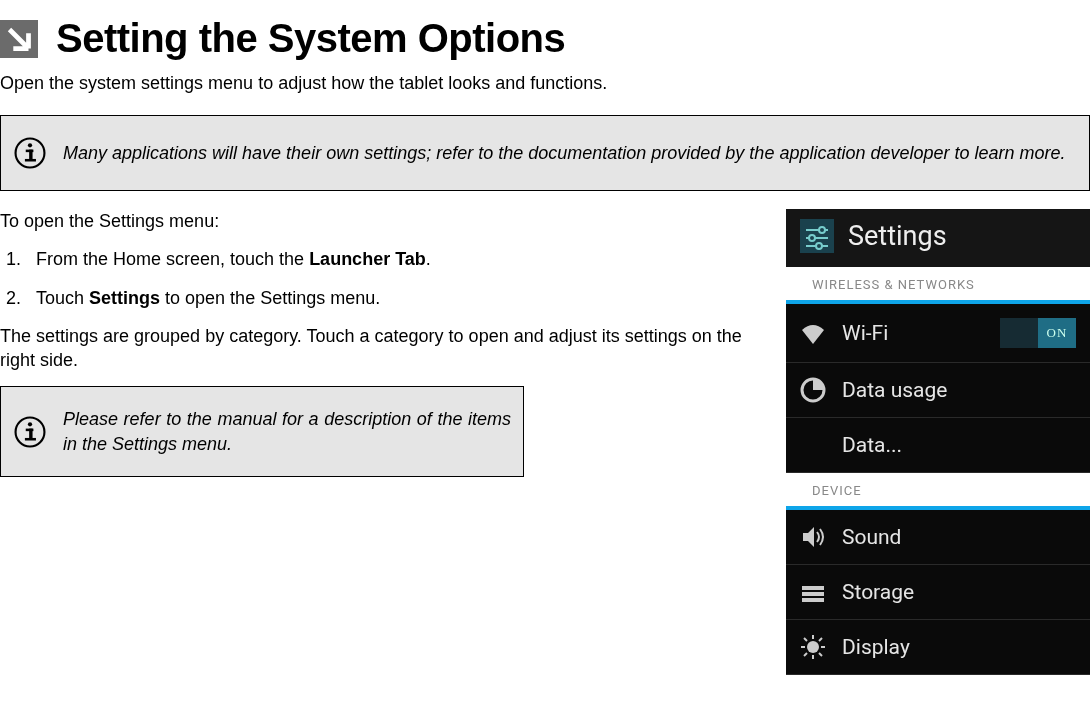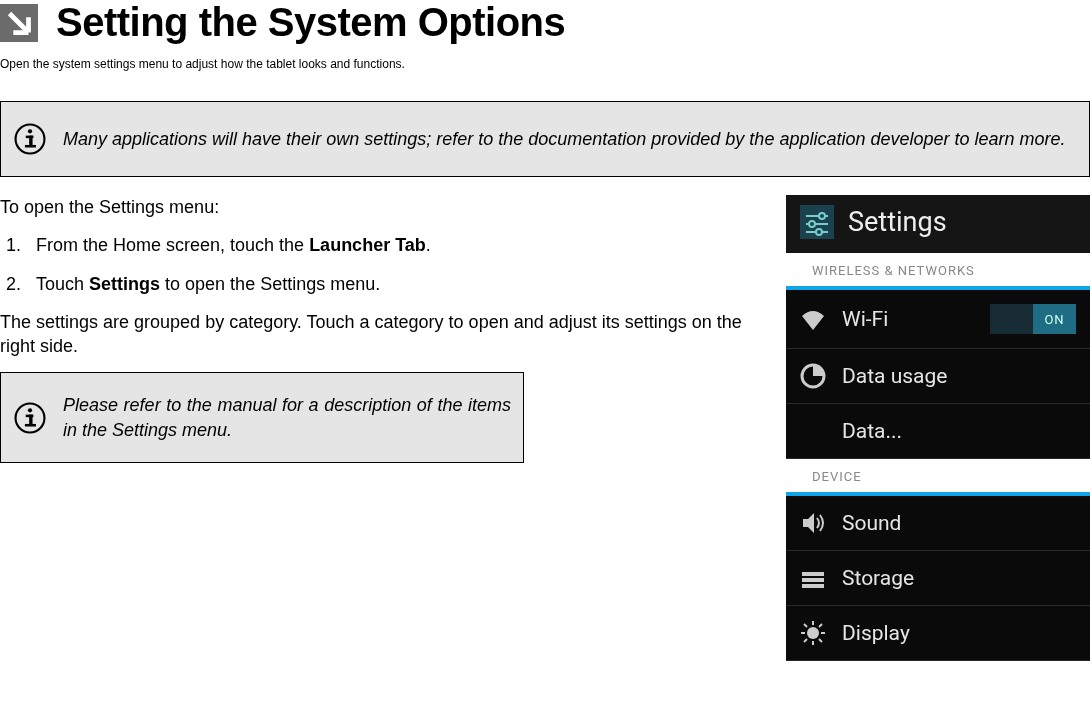--- a/index.html
+++ b/index.html
@@ -8,35 +8,36 @@
       width: 1090px;
       padding: 0 0 20px 0;
       color: #000;
       background: #fff;
     }
     .header {
       display: flex;
       align-items: center;
       gap: 18px;
       padding: 0 0 8px 0;
+      margin-top: 16px;
     }
     .arrow-icon {
       width: 38px;
       height: 38px;
       flex-shrink: 0;
     }
     .page-title {
       font-family: "Century Gothic", "Avant Garde", Arial, sans-serif;
       font-weight: bold;
       font-size: 40px;
       letter-spacing: -0.5px;
     }
     .intro {
-      font-size: 12px;
-      margin: 4px 0 30px 0;
+      font-size: 18px;
+      margin: 4px 0 21px 0;
     }
     .info-box {
       border: 1.5px solid #000;
       background: #e5e5e5;
       display: flex;
       align-items: center;
       padding: 20px 12px;
       gap: 16px;
       margin-bottom: 18px;
     }
@@ -125,27 +126,28 @@
     }
     .settings-item .ico.spacer {
       visibility: hidden;
     }
     .item-label {
       font-size: 21px;
       color: #e5e5e5;
       flex: 1;
     }
     .toggle {
-      width: 86px;
+      width: 76px;
       height: 30px;
       background: #162b33;
       display: flex;
       align-items: center;
       justify-content: flex-end;
       position: relative;
+      font-family: Liberation Serif, serif;
     }
     .toggle-on {
       width: 50%;
       height: 100%;
       background: #1f6d85;
       display: flex;
       align-items: center;
       justify-content: center;
       font-size: 13px;
       color: #cfe;

